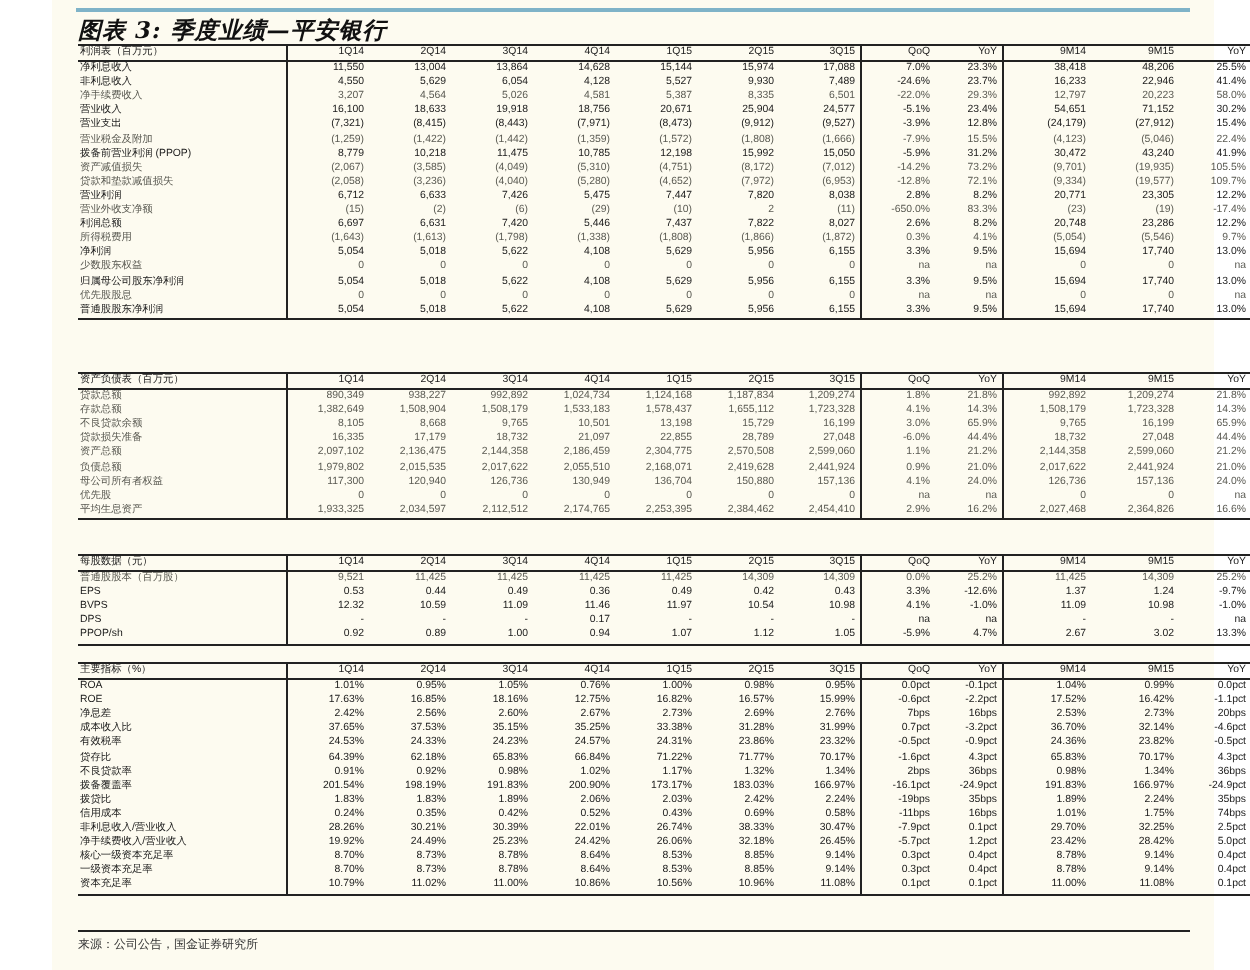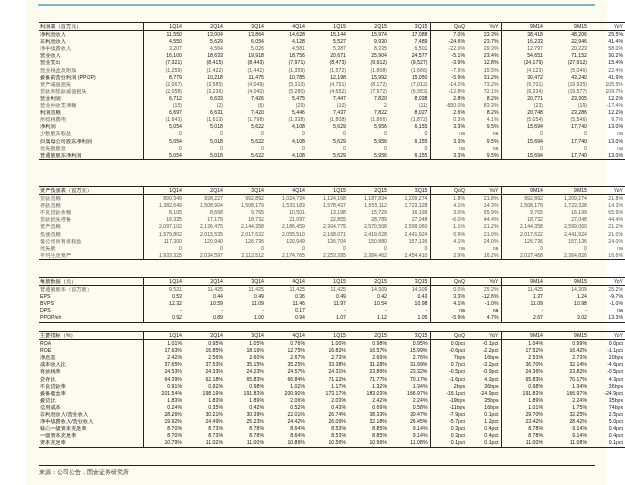--- a/index.html
+++ b/index.html
@@ -120,20 +120,21 @@
 </head>
 <body>
 
 <div id="page">
 
   <div class="left-rail"></div>
   <div class="right-rail"></div>
 
   <div class="sheet">
     <div class="top-rule"></div>
+    <div class="chart-title">图表 3: 季度业绩—平安银行</div>
 
     <div id="tables-host">
         <table class="fin" style="top: 22px;">
           <colgroup>
             <col style="width: 104px;">
             <col style="width: 41px;">
             <col style="width: 41px;">
             <col style="width: 41px;">
             <col style="width: 41px;">
             <col style="width: 41px;">

